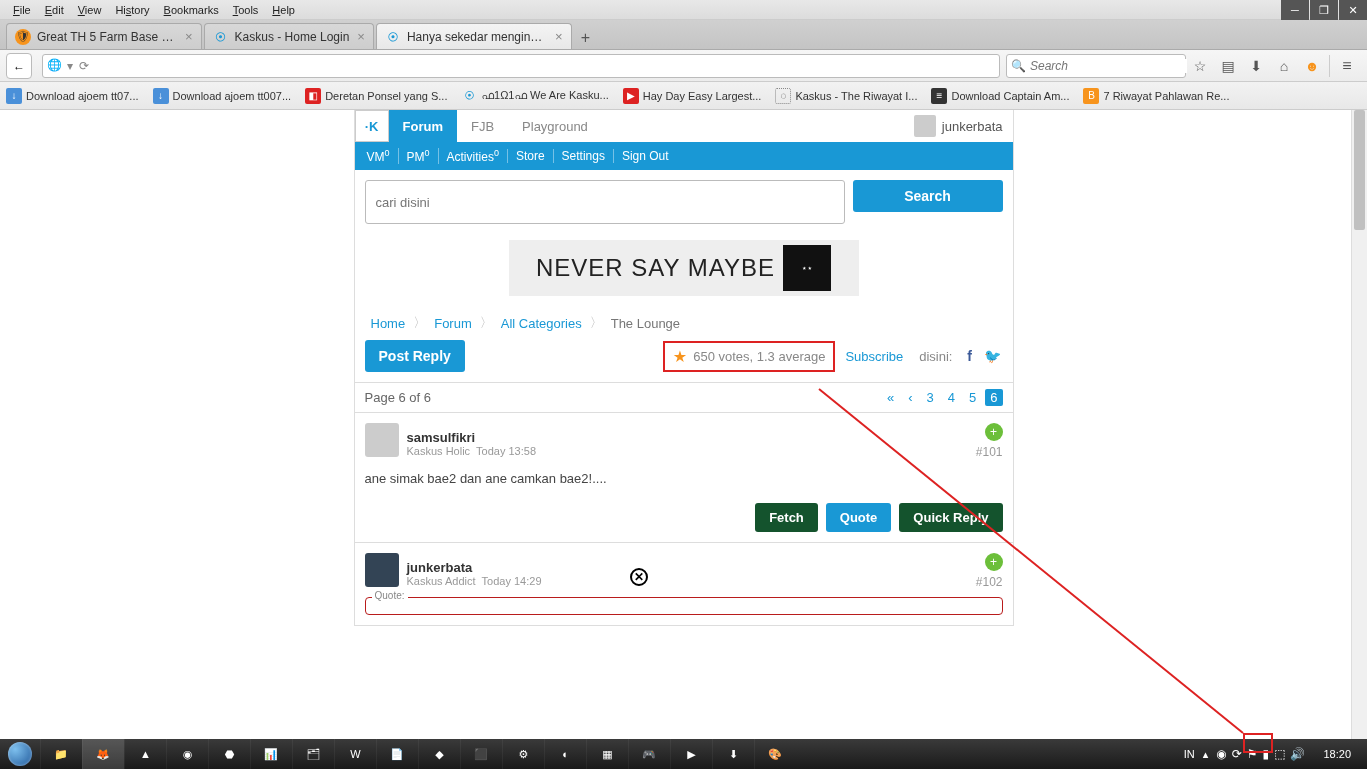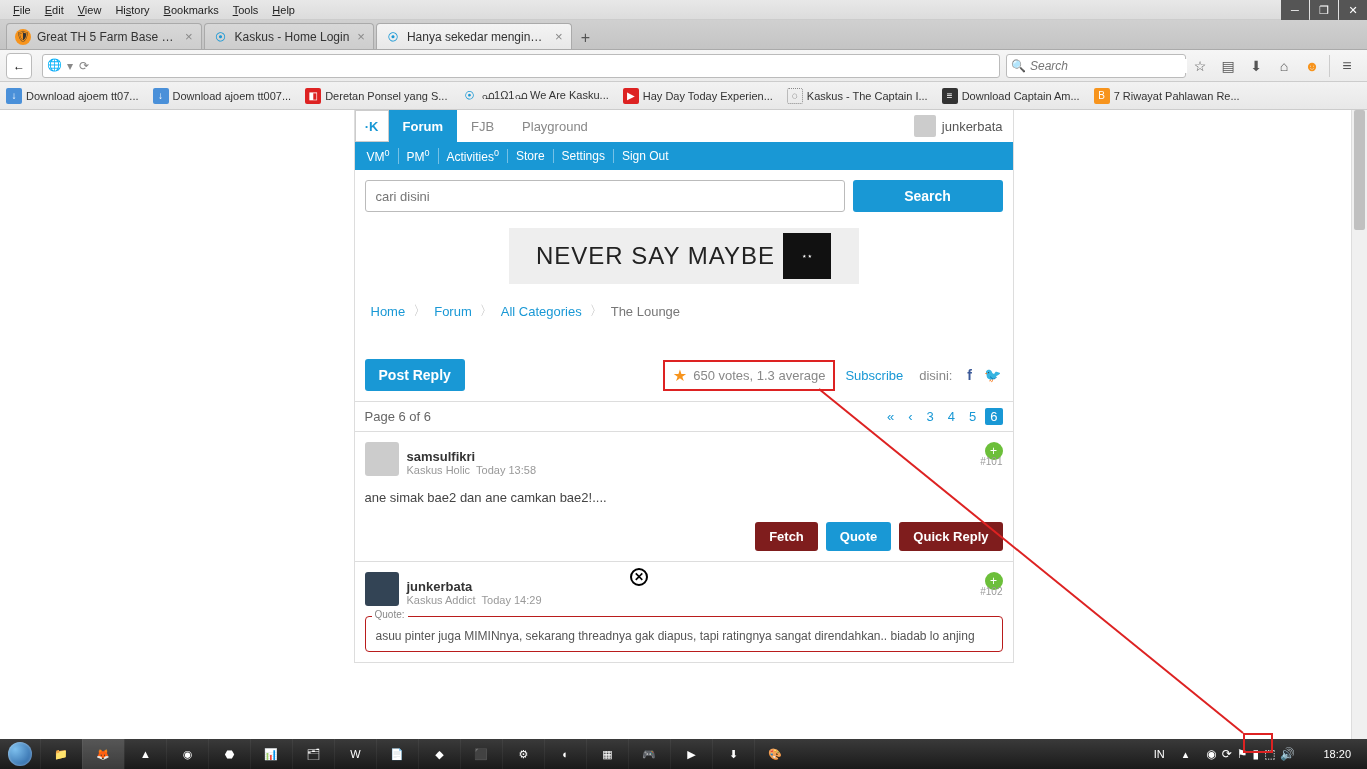--- a/index.html
+++ b/index.html
@@ -45,35 +45,35 @@
 .knav-tab.active { background: #1998d5; color: #fff; font-weight: bold; }
 .knav-user { margin-left: auto; display: flex; align-items: center; padding-right: 10px; color: #555; }
 .knav-user .uava { width: 22px; height: 22px; background: #ccc; margin-right: 6px; border-radius: 2px; }
 
 .ksub { height: 28px; background: #1998d5; display: flex; align-items: center; padding: 0 4px; font-size: 12px; color: #fff; }
 .ksub a { color: #fff; padding: 0 8px; border-left: 1px solid rgba(255,255,255,.4); cursor: pointer; }
 .ksub a:first-child { border-left: none; }
 .ksub sup { font-size: 9px; }
 
 .ksearch { padding: 10px; background: #fff; display: flex; gap: 8px; }
-.ksearch input { flex: 1; height: 32px; border: 1px solid #bbb; border-radius: 3px; padding: 0 10px; font-size: 13px; }
+.ksearch input { flex: 1; height: 44px; border: 1px solid #bbb; border-radius: 3px; padding: 0 10px; font-size: 13px; }
 .ksearch button { width: 150px; height: 32px; background: #1998d5; color: #fff; border: none; border-radius: 3px; font-weight: bold; font-size: 14px; cursor: pointer; }
 
 .banner { width: 350px; height: 56px; margin: 6px auto 10px; background: #eee; display: flex; align-items: center; justify-content: center; }
 .banner .btxt { font-family: Impact, sans-serif; font-size: 24px; letter-spacing: 1px; color: #222; }
 .banner .bimg { width: 48px; height: 46px; background: #111; margin-left: 8px; display: flex; align-items: center; justify-content: center; color: #fff; font-size: 9px; }
 
 .bc { padding: 8px 16px; font-size: 13px; display: flex; align-items: center; flex-wrap: wrap; }
 .bc a { color: #1998d5; cursor: pointer; }
 .bc .sep { color: #bbb; margin: 0 8px; }
 .bc .cur { color: #777; }
 
 .thread-title { padding: 6px 10px 10px; font-size: 16px; font-weight: bold; color: #333; }
 
-.thread-meta { padding: 0 10px 10px; display: flex; align-items: center; font-size: 13px; margin-top: 31px; }
+.thread-meta { padding: 0 10px 10px; display: flex; align-items: center; font-size: 13px; }
 .post-reply-btn { background: #1998d5; color: #fff; border: none; border-radius: 3px; padding: 8px 14px; font-weight: bold; font-size: 14px; cursor: pointer; }
 .rating-box { margin-left: auto; border: 2px solid #d22; padding: 4px 8px; display: flex; align-items: center; color: #888; }
 .rating-box .star { color: #f7941d; margin-right: 6px; font-size: 16px; }
 .subscribe { margin-left: 10px; color: #1998d5; cursor: pointer; }
 .share-label { margin-left: 16px; color: #888; }
 .share-icons { margin-left: 8px; display: flex; gap: 6px; }
 .share-icons span { width: 18px; height: 18px; display: flex; align-items: center; justify-content: center; font-weight: bold; font-size: 14px; cursor: pointer; }
 .fb { color: #3b5998; } .tw { color: #1da1f2; }
 
 .pager { border-top: 1px solid #ddd; border-bottom: 1px solid #ddd; padding: 6px 10px; display: flex; align-items: center; font-size: 13px; color: #666; }
@@ -82,25 +82,25 @@
 .pager .pages .cur { background: #1998d5; color: #fff; border-radius: 2px; }
 
 .post { border-bottom: 1px solid #ddd; padding: 10px; font-size: 13px; position: relative; }
 .post-head { display: flex; align-items: flex-end; }
 .avatar { width: 34px; height: 34px; background: #ccc; border-radius: 3px; margin-right: 8px; flex-shrink: 0; }
 .avatar.dark { background: #345; }
 .post-user { font-weight: bold; color: #333; }
 .post-sub { font-size: 11px; color: #999; }
 .post-sub .time { margin-left: 6px; }
 .post-plus { position: absolute; right: 10px; top: 10px; width: 18px; height: 18px; background: #6cbf3a; border-radius: 50%; color: #fff; display: flex; align-items: center; justify-content: center; font-size: 12px; cursor: pointer; }
-.post-num { position: absolute; right: 10px; top: 24px; font-size: 10px; color: #999; }
+.post-num { position: absolute; right: 10px; top: 32px; font-size: 12px; color: #999; }
 .post-body { margin-top: 12px; color: #444; line-height: 1.5; }
 .post-actions { margin-top: 14px; display: flex; justify-content: flex-end; gap: 8px; }
 .post-actions button { border: none; border-radius: 3px; padding: 7px 14px; font-weight: bold; font-size: 13px; color: #fff; cursor: pointer; }
-.btn-orange { background: #7f1d1d; } .btn-blue { background: #1998d5; }
+.btn-orange { background: #14532d; } .btn-blue { background: #1998d5; }
 
 .quote-box { margin-top: 10px; border: 1px solid #b91c1c; border-radius: 4px; padding: 8px 10px; font-size: 12px; position: relative; }
 .quote-label { font-size: 10px; color: #888; position: absolute; top: -8px; left: 6px; background: #fff; padding: 0 3px; }
 .quote-author { color: #666; }
 .quote-author b { color: #333; }
 .quote-author .tri { color: #1998d5; }
 .quote-text { margin-top: 4px; color: #555; }
 
 
 .ad-close { position: absolute; left: 630px; top: 568px; width: 18px; height: 18px; border: 2px solid #000; border-radius: 50%; background: #fff; display: flex; align-items: center; justify-content: center; font-size: 12px; font-weight: bold; cursor: pointer; z-index: 50; }
@@ -109,21 +109,21 @@
 .anno { position: absolute; pointer-events: none; z-index: 40; }
 .anno-rect { position: absolute; border: 2px solid #d22; }
 
 
 .taskbar { position: absolute; bottom: 0; left: 0; right: 0; height: 30px; background: linear-gradient(#3a3a3a,#1a1a1a); display: flex; align-items: center; color: #fff; font-size: 11px; }
 .start { width: 40px; height: 30px; display: flex; align-items: center; justify-content: center; cursor: pointer; }
 .start-orb { width: 24px; height: 24px; border-radius: 50%; background: radial-gradient(circle at 30% 30%, #7ec0ee, #1e5799); box-shadow: 0 0 3px rgba(255,255,255,.5) inset; }
 .task-icons { display: flex; height: 100%; }
 .task-icons div { width: 42px; height: 100%; display: flex; align-items: center; justify-content: center; cursor: pointer; border-left: 1px solid rgba(255,255,255,.05); }
 .task-icons div.active { background: rgba(255,255,255,.15); }
-.tray { margin-left: auto; display: flex; align-items: center; padding: 0 6px; gap: 18px; }
+.tray { margin-left: auto; display: flex; align-items: center; padding: 0 6px; gap: 8px; }
 .tray .lang { font-size: 11px; }
 .tray .clock { padding: 0 10px; }
 .tray-icons { display: flex; gap: 5px; font-size: 12px; }
 .tray-icons span { cursor: pointer; }
 
 
 .vscroll { position:absolute; right:0; top:110px; bottom:30px; width:16px; background:#f0f0f0; border-left:1px solid #ddd; }
 .vscroll .thumb { position:absolute; left:2px; right:2px; top:0; height:120px; background:#c0c0c0; border-radius:2px; }
 </style>
 </head>
@@ -197,25 +197,25 @@
   <div class="bookmark">
       <span class="bicon" style="background:#d22;color:#fff">◧</span>
       <span>Deretan Ponsel yang S...</span>
     </div>
   <div class="bookmark">
       <span class="bicon" style="color:#1998d5">⦿</span>
       <span>ഫ1Ω1ഫ We Are Kasku...</span>
     </div>
   <div class="bookmark">
       <span class="bicon" style="background:#d22;color:#fff">▶</span>
-      <span>Hay Day Today Experien...</span>
+      <span>Hay Day Easy Largest...</span>
     </div>
   <div class="bookmark">
       <span class="bicon" style="border:1px dotted #888">◌</span>
-      <span>Kaskus - The Captain I...</span>
+      <span>Kaskus - The Riwayat I...</span>
     </div>
   <div class="bookmark">
       <span class="bicon" style="background:#333;color:#fff">≡</span>
       <span>Download Captain Am...</span>
     </div>
   <div class="bookmark">
       <span class="bicon" style="background:#f7941d;color:#fff">B</span>
       <span>7 Riwayat Pahlawan Re...</span>
     </div>
 </div>
@@ -317,21 +317,20 @@
           <div class="post-user">junkerbata</div>
           <div class="post-sub">
             <span>Kaskus Addict</span><span class="time">Today 14:29</span>
           </div>
         </div>
       </div>
       <div class="post-plus">+</div>
       <div class="post-num">#102</div>
       <div class="quote-box">
         <span class="quote-label">Quote:</span>
-        <div class="quote-text">asuu pinter juga MIMINnya, sekarang threadnya gak diapus, tapi ratingnya sangat direndahkan.. biadab lo anjing</div>
       </div>
     </div>
 
   </div>
 </div>
 
 <svg class="anno" style="left:0;top:0" width="1367" height="769">
   <line x1="819" y1="389" x2="1243" y2="733" stroke="#d22" stroke-width="2"></line>
 </svg>
 <div class="anno anno-rect" style="left:1243px;top:733px;width:30px;height:20px"></div>

